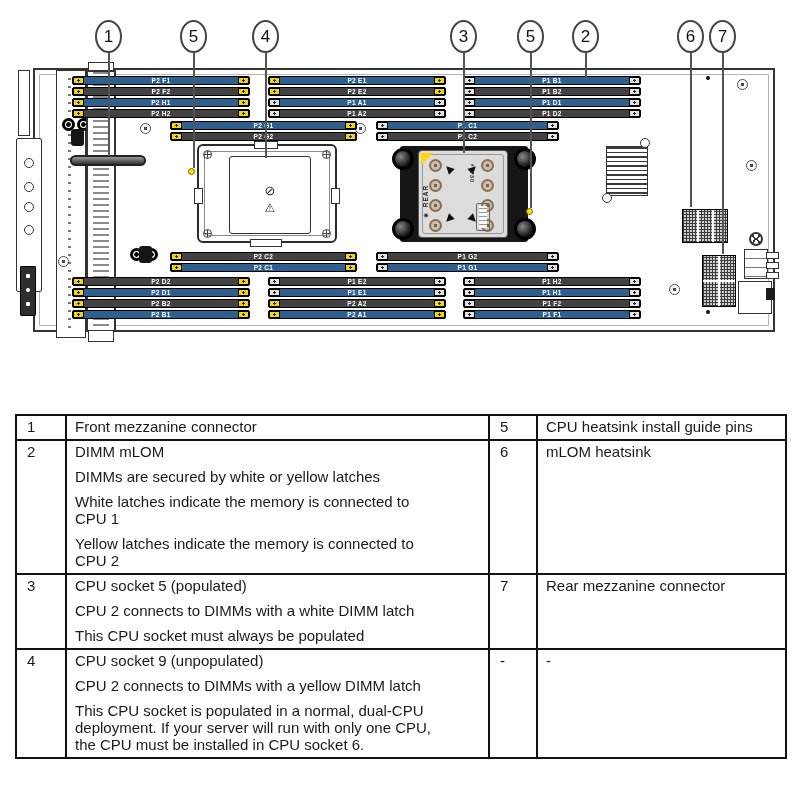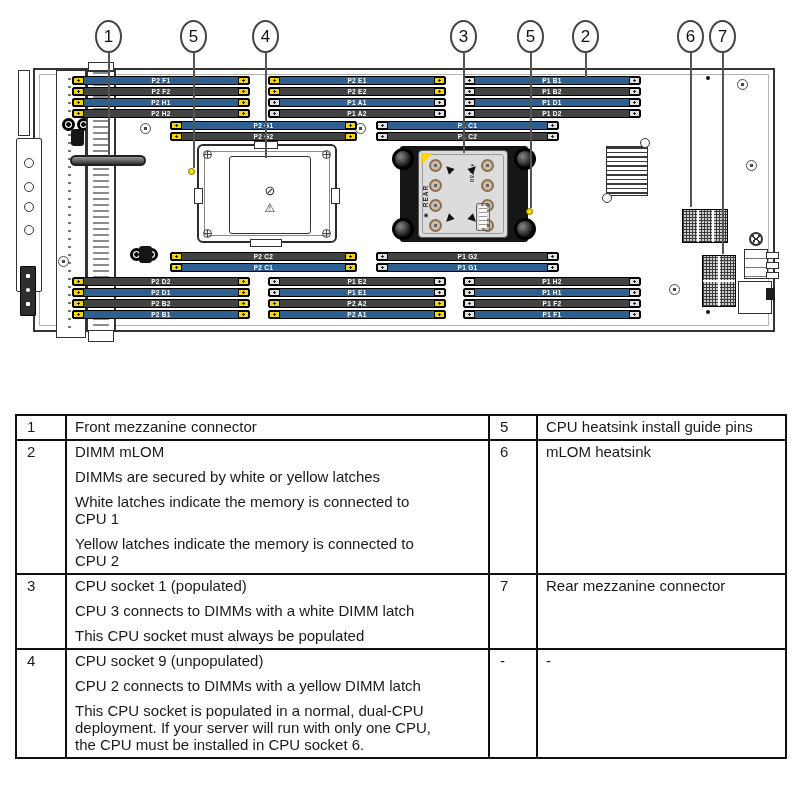--- a/index.html
+++ b/index.html
@@ -441,22 +441,22 @@
         </td>
     <td class="num">6</td>
     <td class="desc">
           <p>mLOM heatsink</p>
         </td>
   </tr>
 
   <tr>
     <td class="num">3</td>
     <td class="desc">
-          <p>CPU socket 1 (populated)</p>
-          <p>CPU 3 connects to DIMMs with a white DIMM latch</p>
+          <p>CPU socket 5 (populated)</p>
+          <p>CPU 2 connects to DIMMs with a white DIMM latch</p>
           <p>This CPU socket must always be populated</p>
         </td>
     <td class="num">7</td>
     <td class="desc">
           <p>Rear mezzanine connector</p>
         </td>
   </tr>
 
   <tr>
     <td class="num">4</td>

